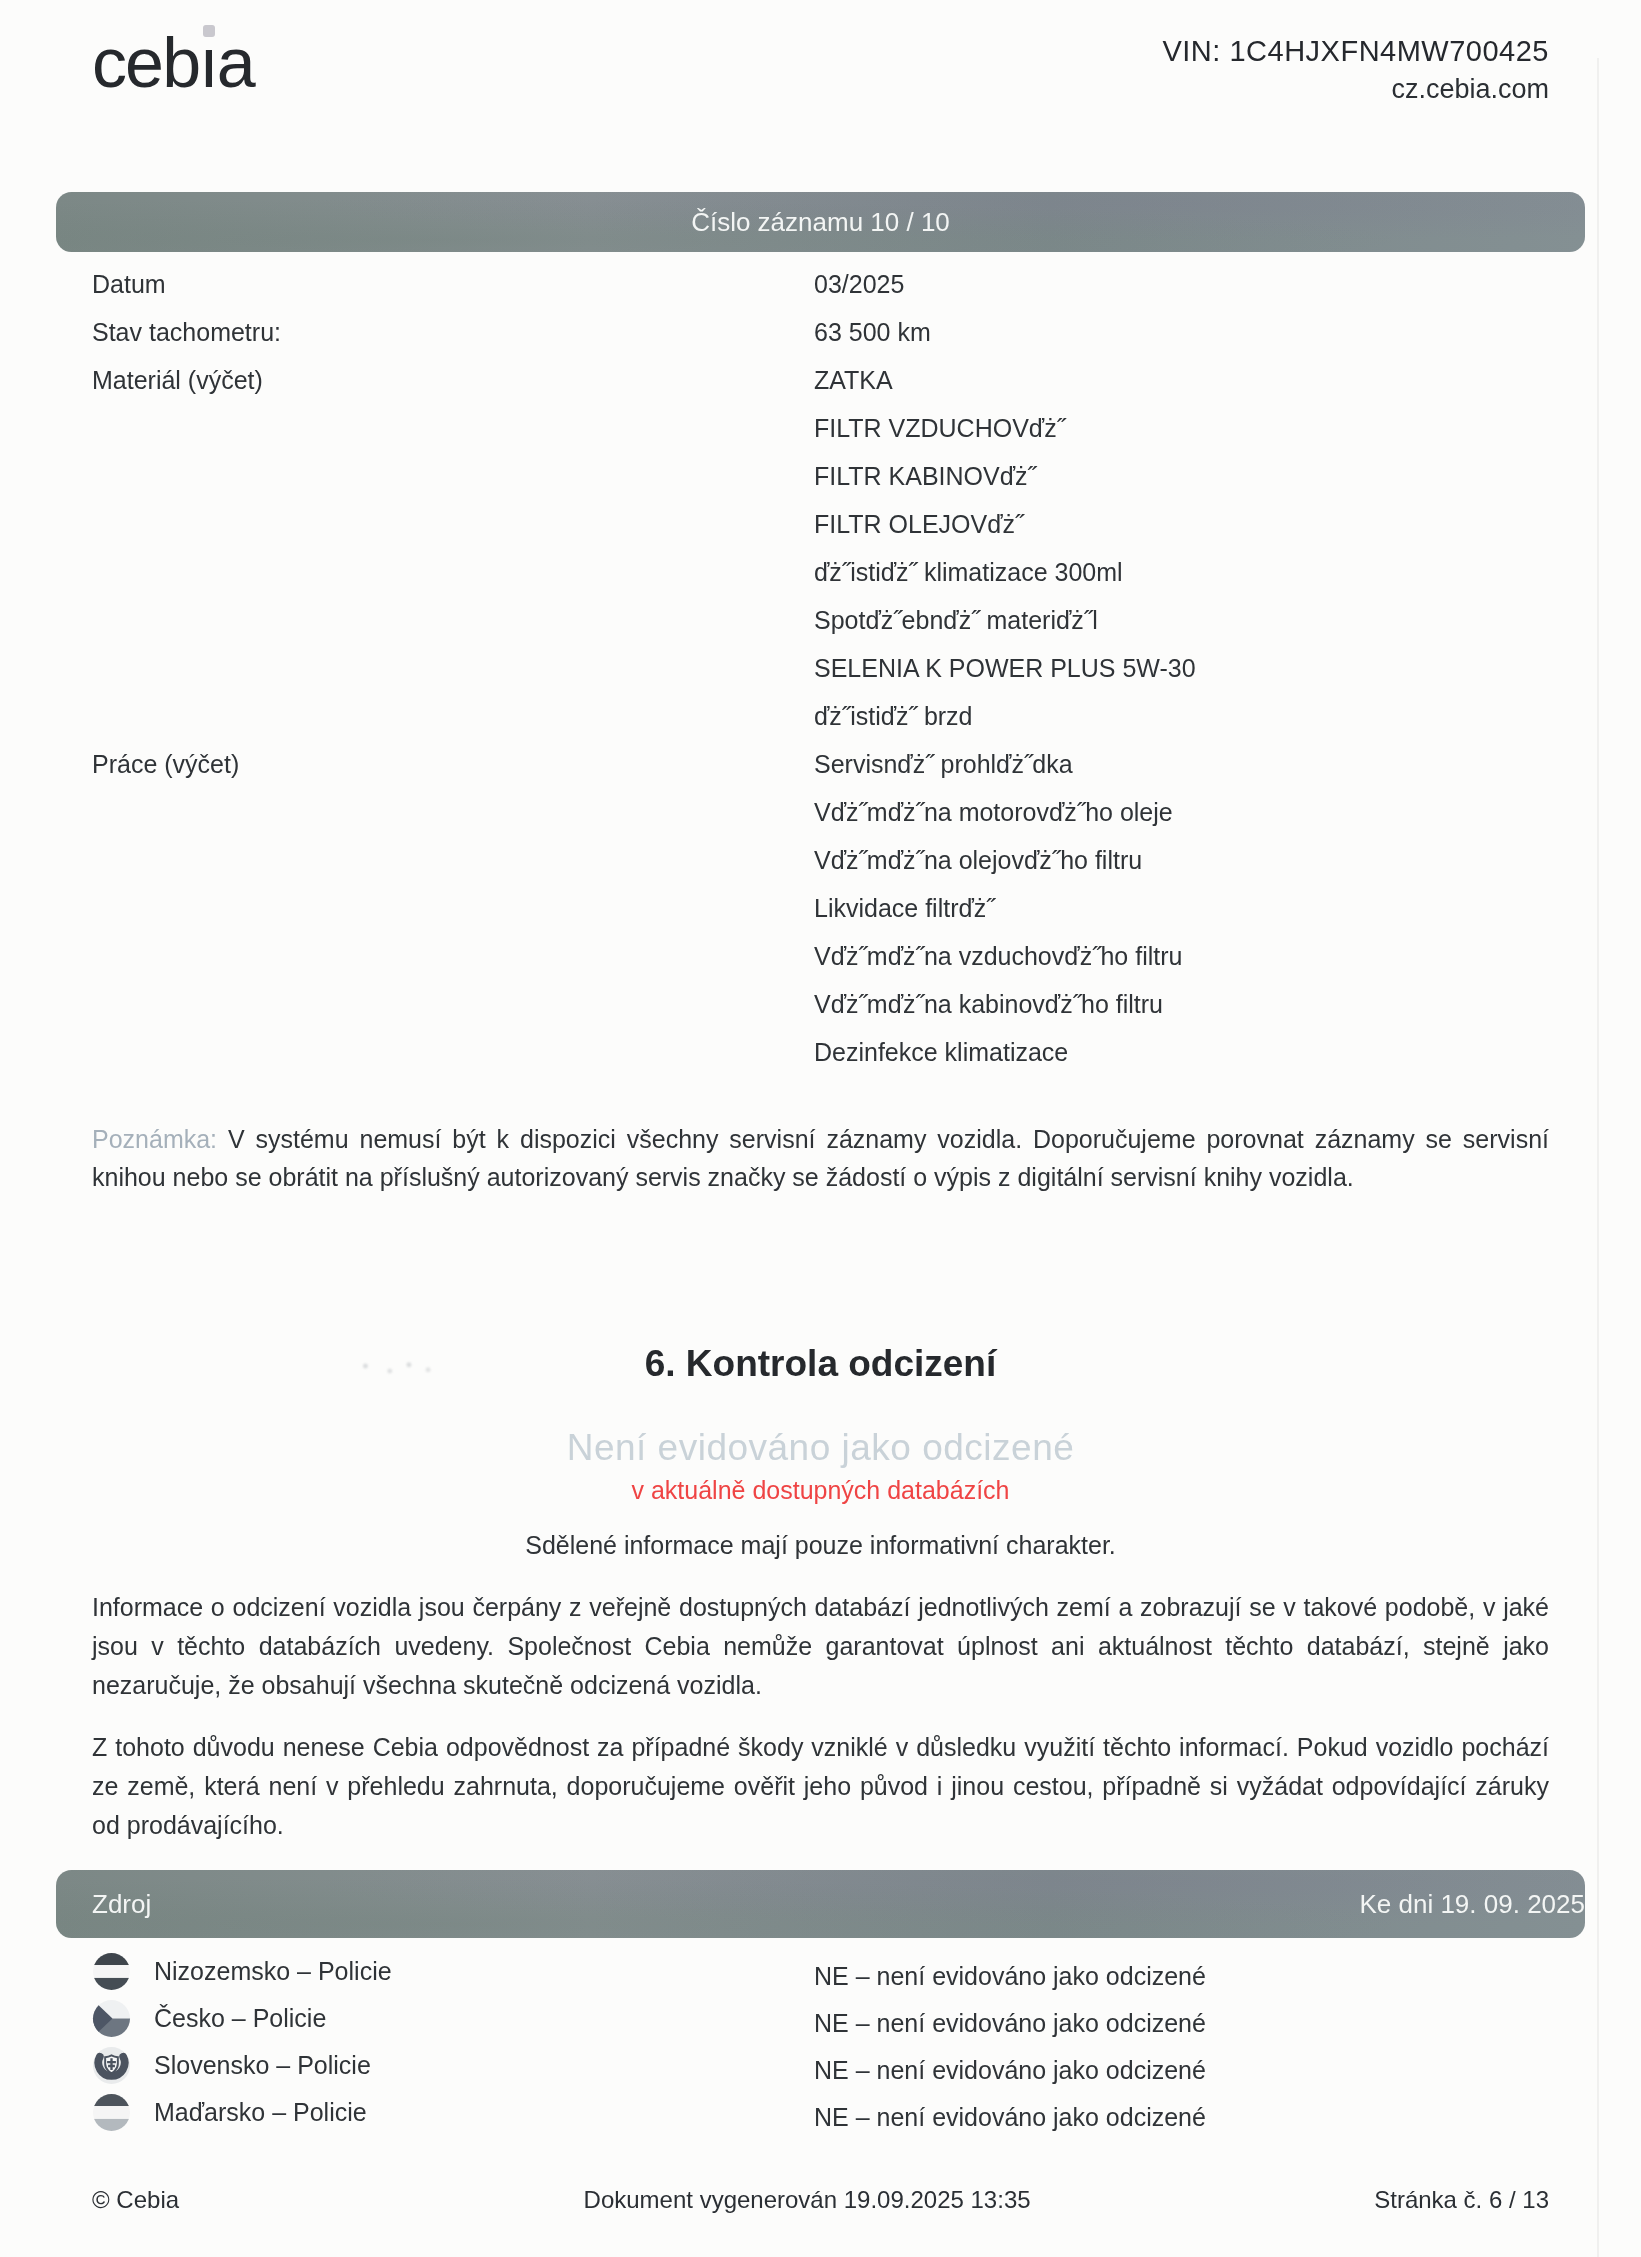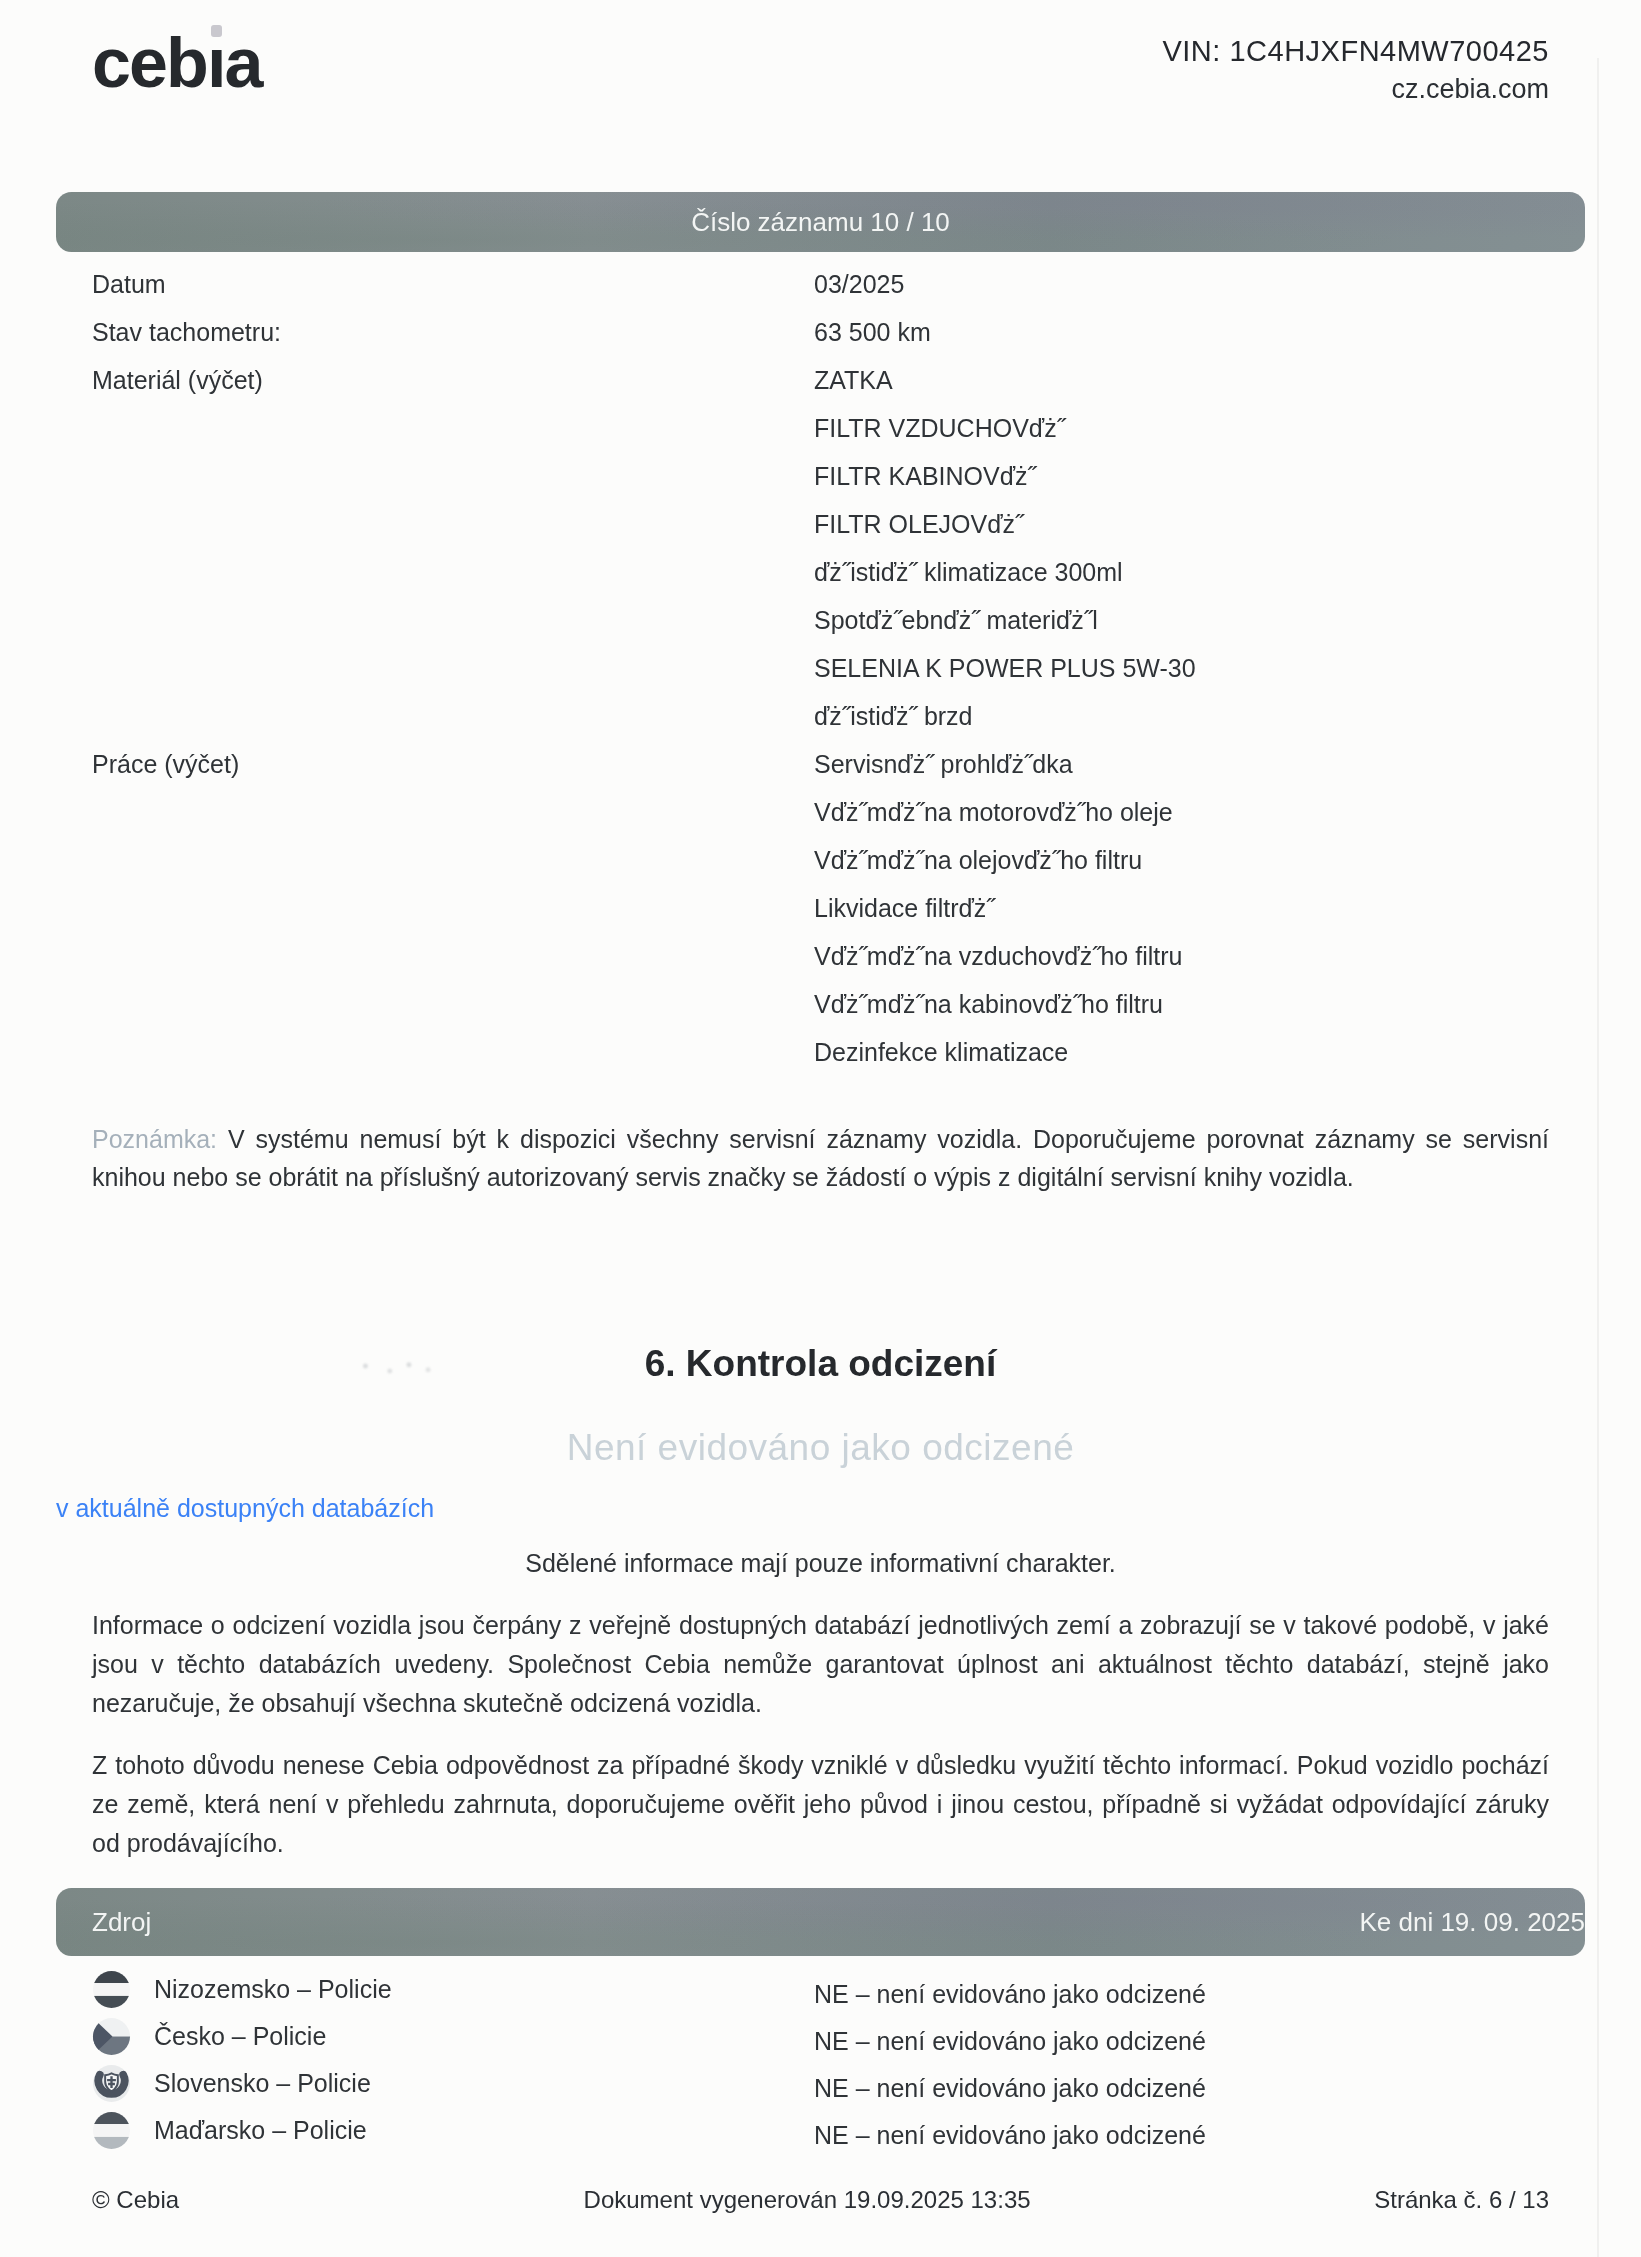--- a/index.html
+++ b/index.html
@@ -7,21 +7,21 @@
     position:relative;
     width:1641px; height:2257px;
     margin:0 auto;
     background:#fcfcfb;
     font-family:"Liberation Sans", sans-serif;
     color:#2f3337;
     overflow:hidden;
   }
   
   .header { display:flex; justify-content:space-between; align-items:flex-start; padding:25px 92px 0 92px; }
-  .logo { font-size:70px; font-weight:700; letter-spacing:-1.9px; color:#26292d; line-height:1.1; }
+  .logo { font-size:70px; font-weight:400; letter-spacing:-1.9px; color:#26292d; line-height:1.1; }
   .logo .li { position:relative; }
   .logo .ldot { position:absolute; width:11.6px; height:11.6px; border-radius:2.9px; background:#c9c8ce; top:1px; left:3.9px; }
   .vin-block { text-align:right; padding-top:9.7px; }
   .vin { font-size:29px; font-weight:400; color:#25282d; letter-spacing:0.5px; }
   .site { font-size:27px; margin-top:6.8px; color:#2b2f34; }
 
   
   .content { margin:0 56px; }
 
   .bar {
@@ -42,21 +42,21 @@
   .kv-row { display:flex; }
   .kv-label { width:758px; box-sizing:border-box; padding-left:36px; }
   .kv-line { height:48px; display:flex; align-items:center; }
   .kv-values { flex:1; }
 
   .note { margin:44px 36px 0 36px; font-size:25px; line-height:38px; text-align:justify; }
   .note-label { color:#a5b0ba; }
 
   .h2 { margin-top:147px; text-align:center; font-size:37px; font-weight:700; color:#26292d; }
   .status { margin-top:42px; text-align:center; font-size:37px; font-weight:500; color:#c9d2d8; letter-spacing:0.5px; }
-  .status-sub { margin-top:25px; text-align:left; font-size:25px; color:#3b82f6; }
+  .status-sub { margin-top:7px; text-align:center; font-size:25px; color:#ef4444; }
 
   .para { margin:15.4px 36px 0 36px; font-size:25px; line-height:39px; text-align:justify; }
   .para.first { margin-top:21px; text-align:center; }
   .para + .para { margin-top:23px; }
 
   .src-rows { margin-top:5.8px; font-size:25px; }
   .src-row { display:flex; align-items:flex-end; height:47px; }
   .src-left { width:758px; box-sizing:border-box; padding-left:36px; display:flex; align-items:center; }
   .flag { width:39px; height:39px; margin-right:23px; flex:0 0 auto; }
   .src-result { flex:1; }

